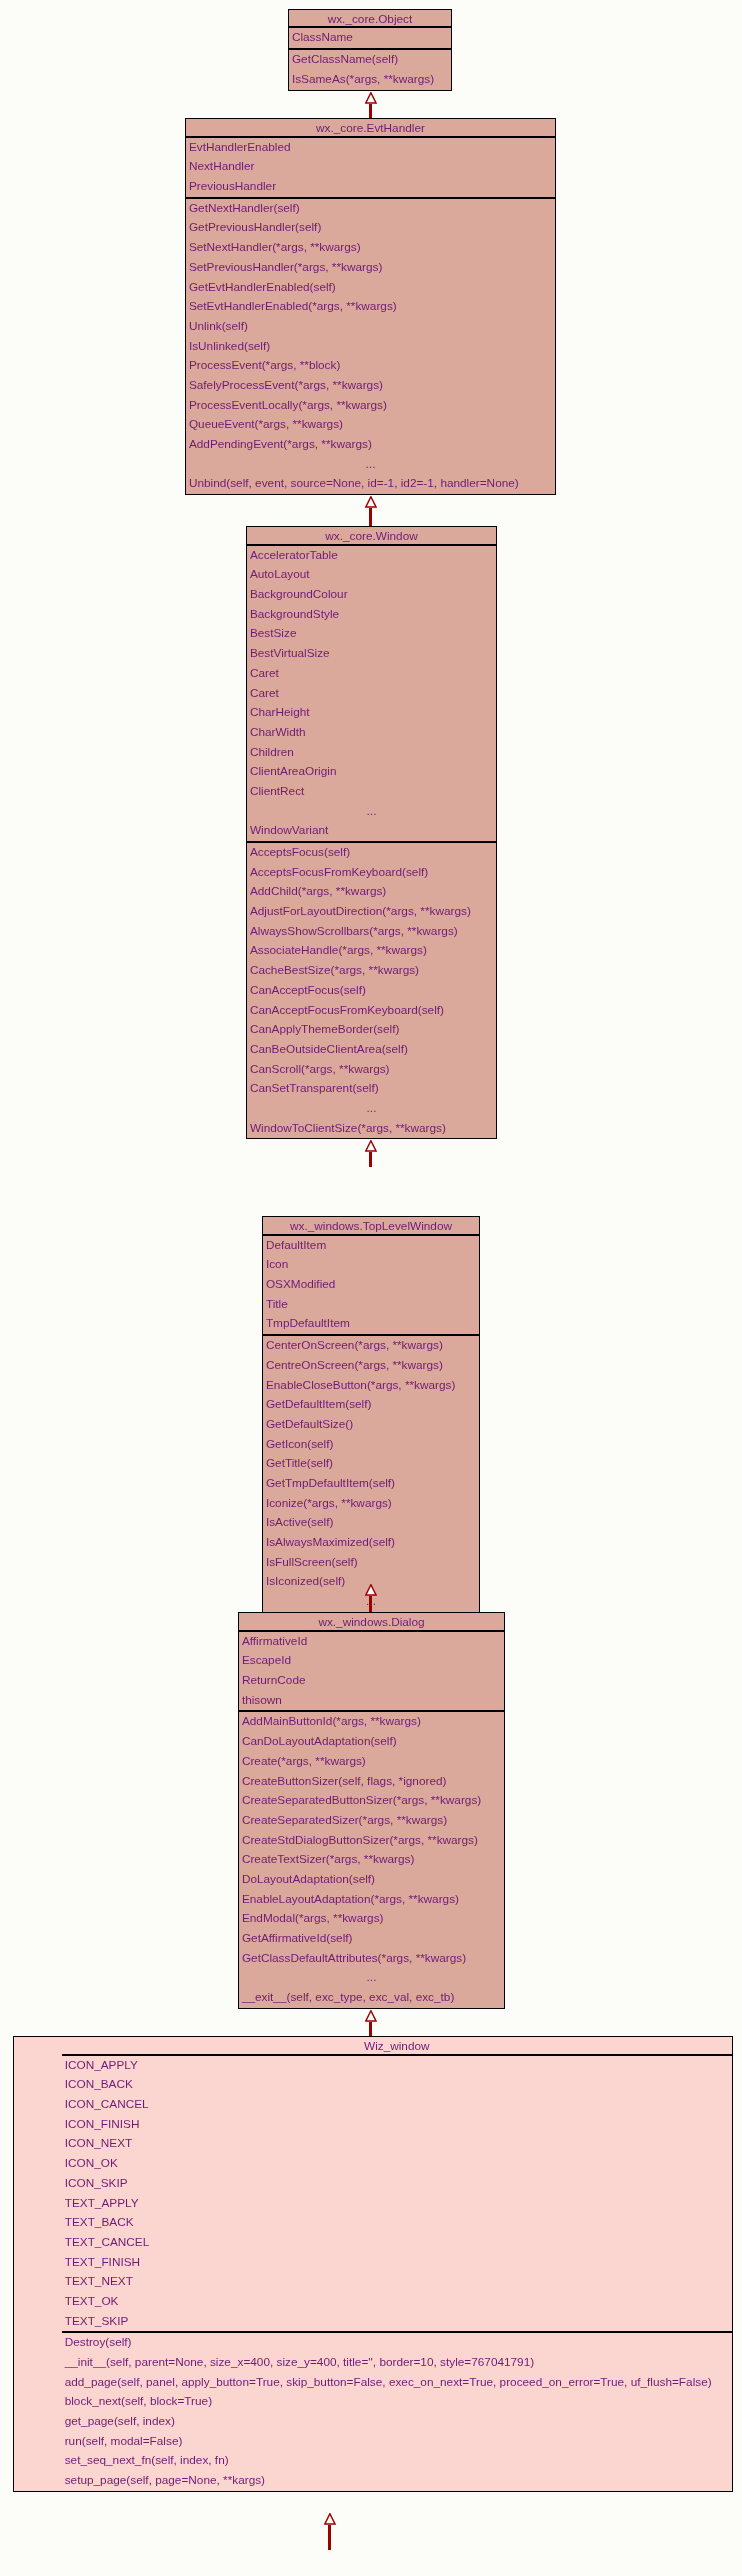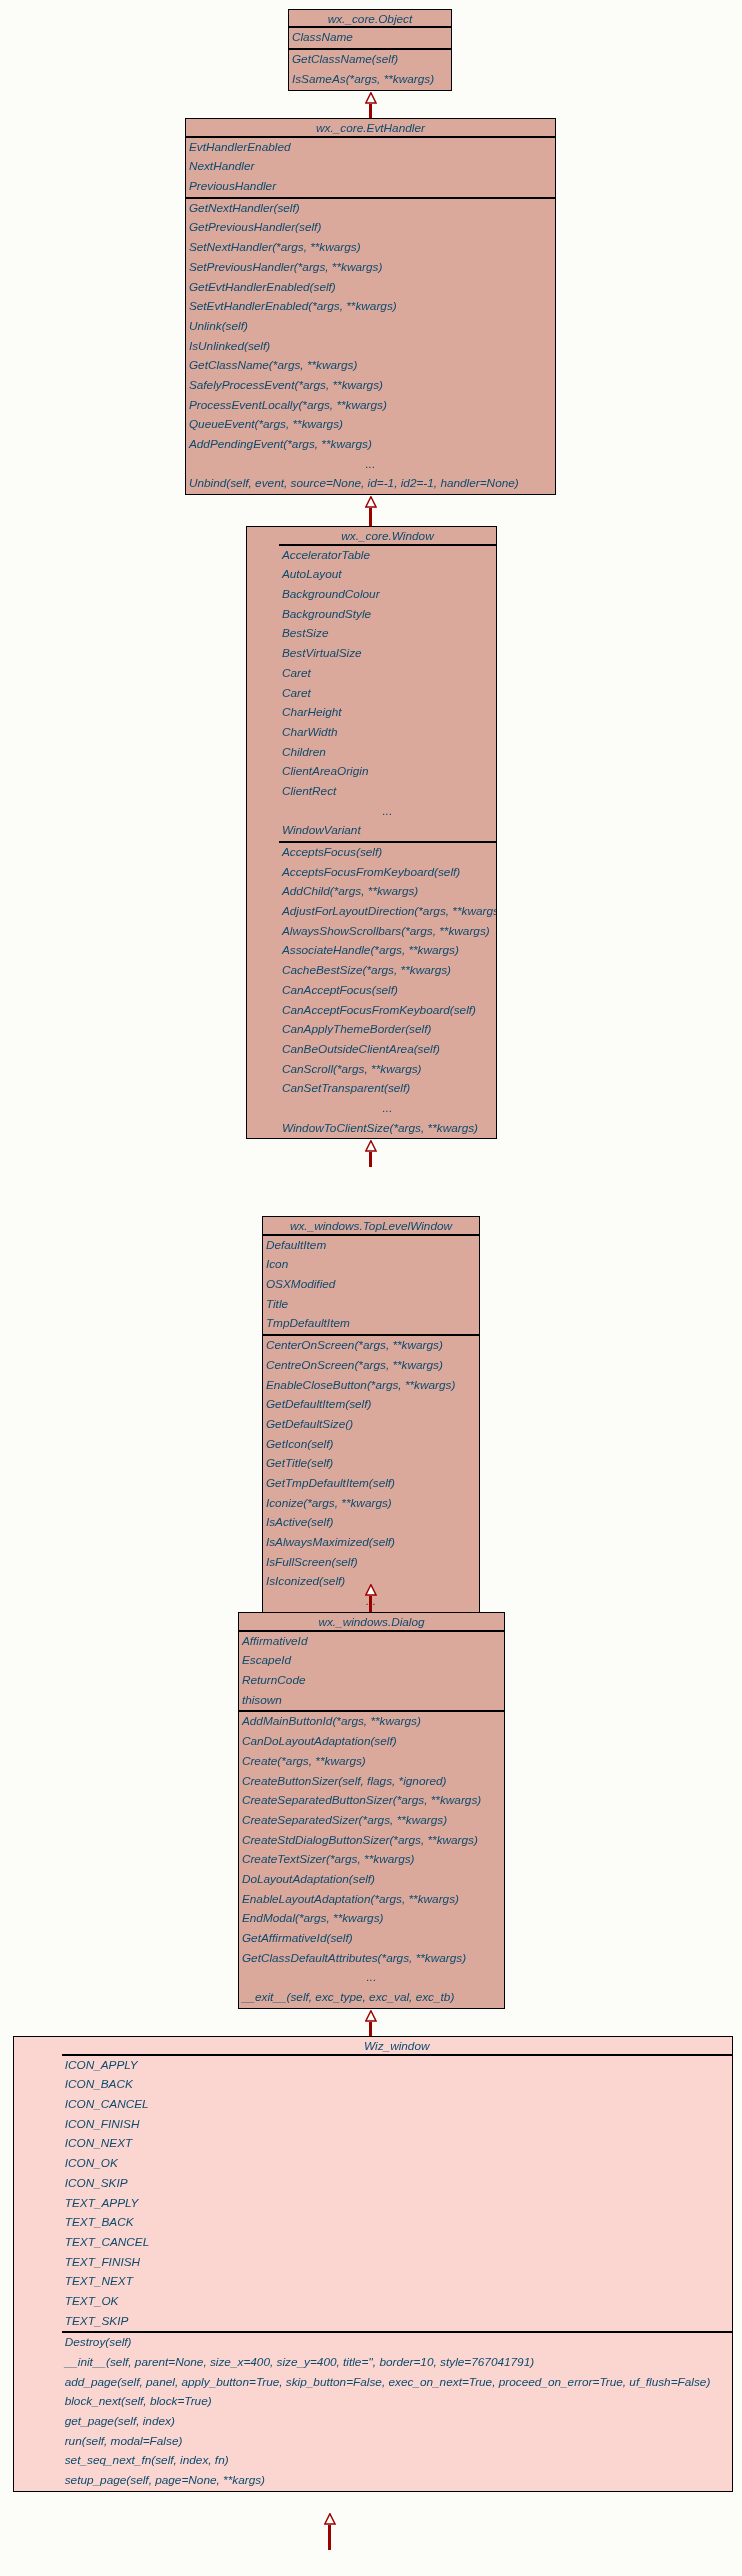--- a/index.html
+++ b/index.html
@@ -3,22 +3,21 @@
 <meta charset="utf-8">
 <style>
   * { margin: 0; padding: 0; box-sizing: border-box; }
   html, body { background: var(--bg, #fcfcf8); }
   .canvas {
     position: relative;
     width: 742px;
     height: 2576px;
     background: var(--bg, #fcfcf8);
     font-family: "Liberation Sans", sans-serif;
-    color: #0c4a6e;
-    font-style: italic;
+    color: #701a75;
   }
   .uml-class {
     position: absolute;
     border: 1px solid #000;
     background: var(--box-fill, #dba99c);
     font-size: 11.8px;
   }
   .uml-class.highlight { background: var(--box-fill-light, #fbd6d1); }
   .uml-title {
     height: 18.7px;
@@ -81,38 +80,38 @@
       </div>
     <div class="uml-section">
         <div class="uml-row">GetNextHandler(self)</div>
         <div class="uml-row">GetPreviousHandler(self)</div>
         <div class="uml-row">SetNextHandler(*args, **kwargs)</div>
         <div class="uml-row">SetPreviousHandler(*args, **kwargs)</div>
         <div class="uml-row">GetEvtHandlerEnabled(self)</div>
         <div class="uml-row">SetEvtHandlerEnabled(*args, **kwargs)</div>
         <div class="uml-row">Unlink(self)</div>
         <div class="uml-row">IsUnlinked(self)</div>
-        <div class="uml-row">GetClassName(*args, **kwargs)</div>
+        <div class="uml-row">ProcessEvent(*args, **block)</div>
         <div class="uml-row">SafelyProcessEvent(*args, **kwargs)</div>
         <div class="uml-row">ProcessEventLocally(*args, **kwargs)</div>
         <div class="uml-row">QueueEvent(*args, **kwargs)</div>
         <div class="uml-row">AddPendingEvent(*args, **kwargs)</div>
         <div class="uml-row ellipsis">...</div>
         <div class="uml-row">Unbind(self, event, source=None, id=-1, id2=-1, handler=None)</div>
       </div>
   </div>
 
   <div class="uml-edge" style="left:365px; top:496px; height:29.5px;">
     <svg width="11.8" height="11.8" viewBox="0 0 12 12">
       <polygon points="6,0.8 11.2,11.2 0.8,11.2" style="fill:var(--bg,#fcfcf8);stroke:var(--edge,#990000);stroke-width:1.5"></polygon>
     </svg>
     <div class="edge-line"></div>
   </div>
 
-  <div class="uml-class" style="left:246px; top:526px; width:251px;padding-left:32px;">
+  <div class="uml-class" style="left:246px; top:526px; width:251px;">
     <div class="uml-title">wx._core.Window</div>
     <div class="uml-section">
         <div class="uml-row">AcceleratorTable</div>
         <div class="uml-row">AutoLayout</div>
         <div class="uml-row">BackgroundColour</div>
         <div class="uml-row">BackgroundStyle</div>
         <div class="uml-row">BestSize</div>
         <div class="uml-row">BestVirtualSize</div>
         <div class="uml-row">Caret</div>
         <div class="uml-row">Caret</div>

